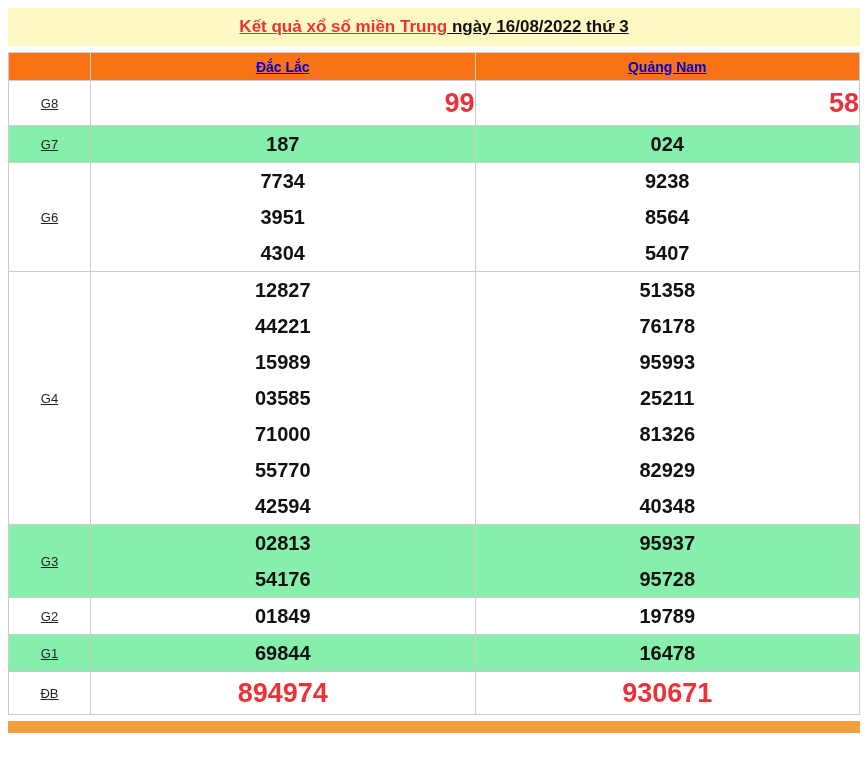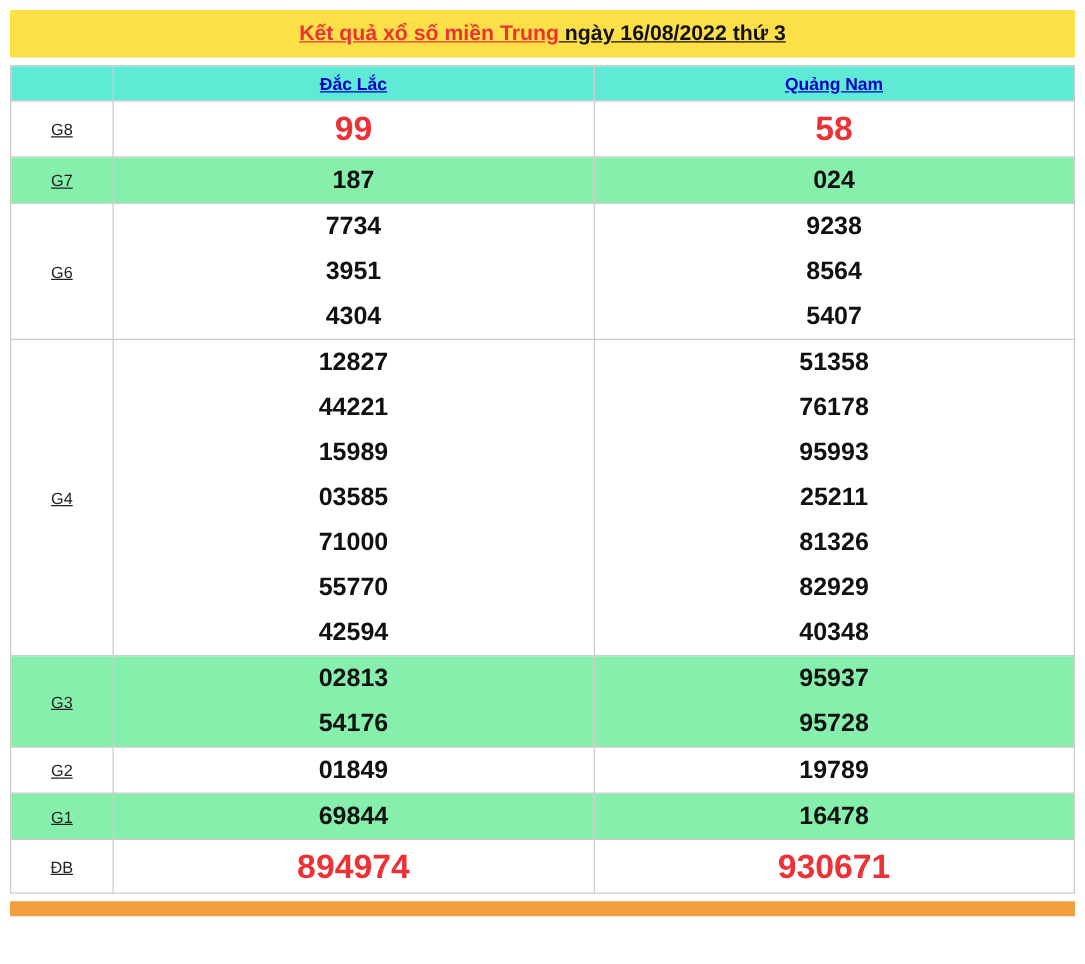--- a/index.html
+++ b/index.html
@@ -8,21 +8,21 @@
     background: #ffffff;
     font-family: "Liberation Sans", sans-serif;
   }
   body {
     width: 868px;
     height: 771px;
     padding: 8px;
   }
   
   .header-banner {
-    background: #fde047;
+    background: #fef9c3;
     height: 38px;
     display: flex;
     align-items: center;
     justify-content: center;
     font-size: 17px;
     font-weight: bold;
     white-space: pre;
   }
   .title-link {
     color: #ed3237;
@@ -38,21 +38,21 @@
     margin-top: 6px;
     table-layout: fixed;
   }
   table.results th,
   table.results td {
     border: 1px solid #cccccc;
     padding: 0;
   }
   table.results thead th {
     height: 28px;
-    background: #5eead4;
+    background: #f97316;
     font-size: 14px;
     text-align: center;
   }
   table.results thead th a {
     color: #0000cc;
     font-weight: bold;
     text-decoration: underline;
     cursor: pointer;
   }
   col.prize-col { width: 82px; }
@@ -72,20 +72,21 @@
     vertical-align: middle;
   }
   .num-line { line-height: 36px; }
 
   tr.striped td { background: #86efac; }
 
   tr.hl .num-line {
     color: #ed3237;
     font-size: 27px;
     line-height: 44px;
+    text-align: right;
   }
   tr.jackpot .num-line {
     color: #ed3237;
     font-size: 27px;
     line-height: 42px;
   }
 
   
   .bottom-bar {
     margin-top: 6px;

